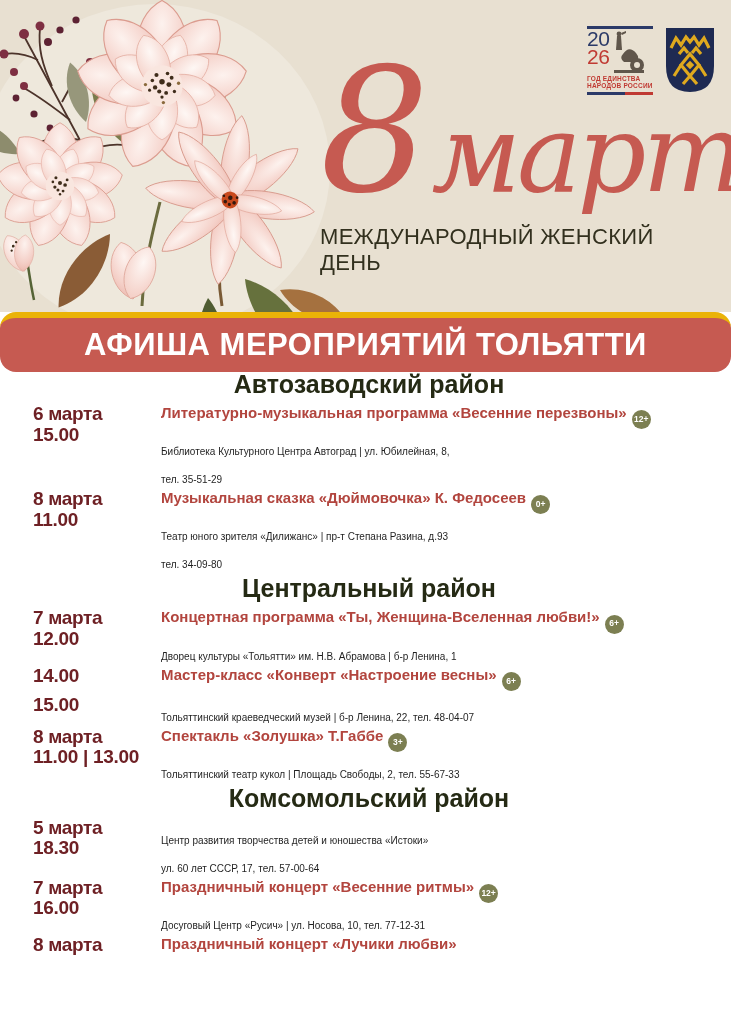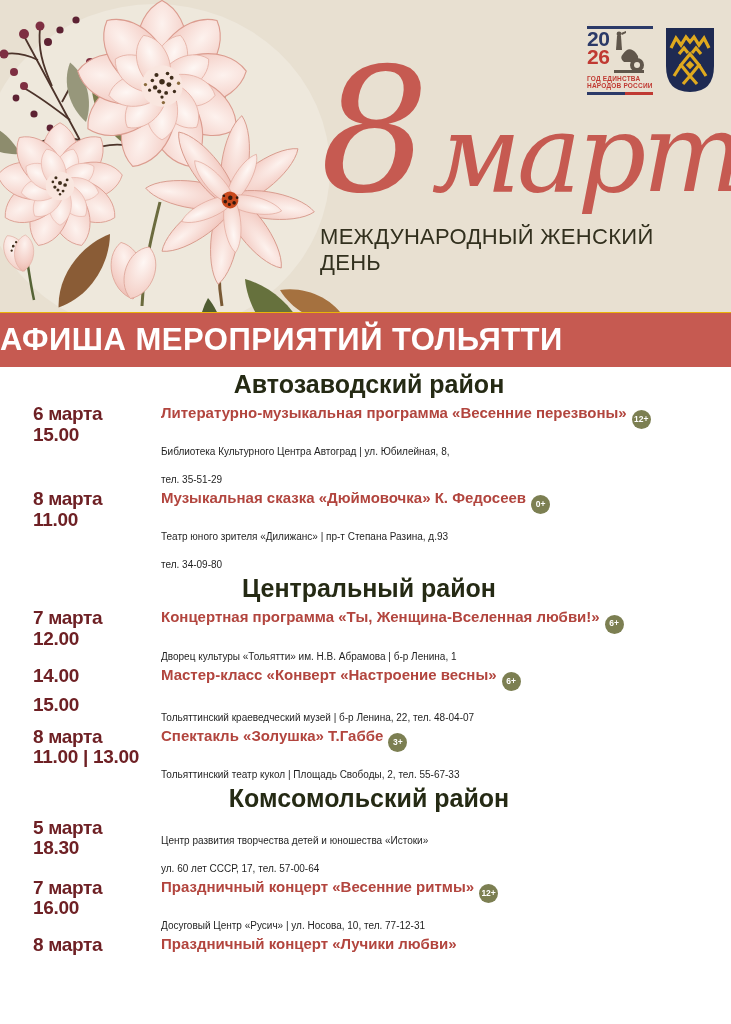--- a/index.html
+++ b/index.html
@@ -8,34 +8,34 @@
     background:#ffffff;overflow:hidden;
     font-family:"Liberation Sans",sans-serif;
   }
   
   .hdr{position:absolute;top:0;left:0;right:0;height:312px;background:var(--header-bg,#e8e0d1);}
   .flowers{position:absolute;top:-6px;left:-10px;}
   .logos{position:absolute;top:26px;right:14px;display:flex;gap:10px;align-items:flex-start;}
   .logo2026{width:66px;}
   .l26-topline{height:2.5px;background:var(--logo-navy,#2b3a68);margin-bottom:1px;}
   .l26-main{display:flex;align-items:flex-start;}
-  .l26-nums{display:flex;flex-direction:column;font-weight:bold;font-size:21px;line-height:0.88;color:var(--logo-navy,#2b3a68);letter-spacing:-0.5px;}
+  .l26-nums{display:flex;flex-direction:column;font-weight:normal;font-size:21px;line-height:0.88;color:var(--logo-navy,#2b3a68);letter-spacing:-0.5px;}
   .l26-nums .n26{color:var(--logo-red,#c03a33);}
   .monument{margin-left:1px;}
   .l26-caption{color:var(--logo-red,#c03a33);font-size:6.5px;font-weight:bold;line-height:1.2;white-space:pre-line;letter-spacing:0.2px;margin-top:1px;}
   .l26-botline{height:2.5px;margin-top:2px;background:linear-gradient(90deg,var(--logo-navy,#2b3a68) 0 58%,var(--logo-red,#c03a33) 58% 100%);}
   .coat{display:block;}
   .titleblock{position:absolute;left:320px;top:46px;width:400px;}
   .bigdate{display:flex;align-items:baseline;color:var(--accent,#c65a51);font-family:"DejaVu Serif",serif;font-style:italic;}
   .big8{font-size:172px;line-height:1;letter-spacing:-6px;}
   .bigword{font-size:108px;line-height:1;margin-left:8px;letter-spacing:-4px;}
   .subtitle{margin-top:6px;font-size:22px;color:var(--subtitle-color,#32301e);letter-spacing:0.3px;}
   
   .banner{position:absolute;top:312px;left:0;right:0;height:54px;background:var(--accent,#c65a51);
-          display:flex;align-items:center;border-top:1px solid #eab308;}
+          display:flex;align-items:center;justify-content:center;border-top:6px solid #eab308;border-radius:16px;}
   .banner span{color:#ffffff;font-size:31px;font-weight:bold;letter-spacing:0.5px;}
   
   .content{position:absolute;top:366px;left:0;right:0;bottom:0;padding:3px 26px 8px 33px;}
   .district-title{text-align:center;font-size:25px;font-weight:bold;color:var(--district-color,#252a14);margin:1px 0 5px;}
   .event-row{display:flex;margin-bottom:4px;}
   .when{width:128px;flex:none;font-size:19px;font-weight:bold;color:var(--date-color,#6e2024);line-height:1.08;letter-spacing:-0.3px;}
   .what{flex:1;min-width:0;}
   .eitem + .eitem{margin-top:2px;}
   .title-line{line-height:1.1;}
   .etitle{font-size:15px;font-weight:bold;color:var(--title-color,#b2453e);line-height:1.1;}

